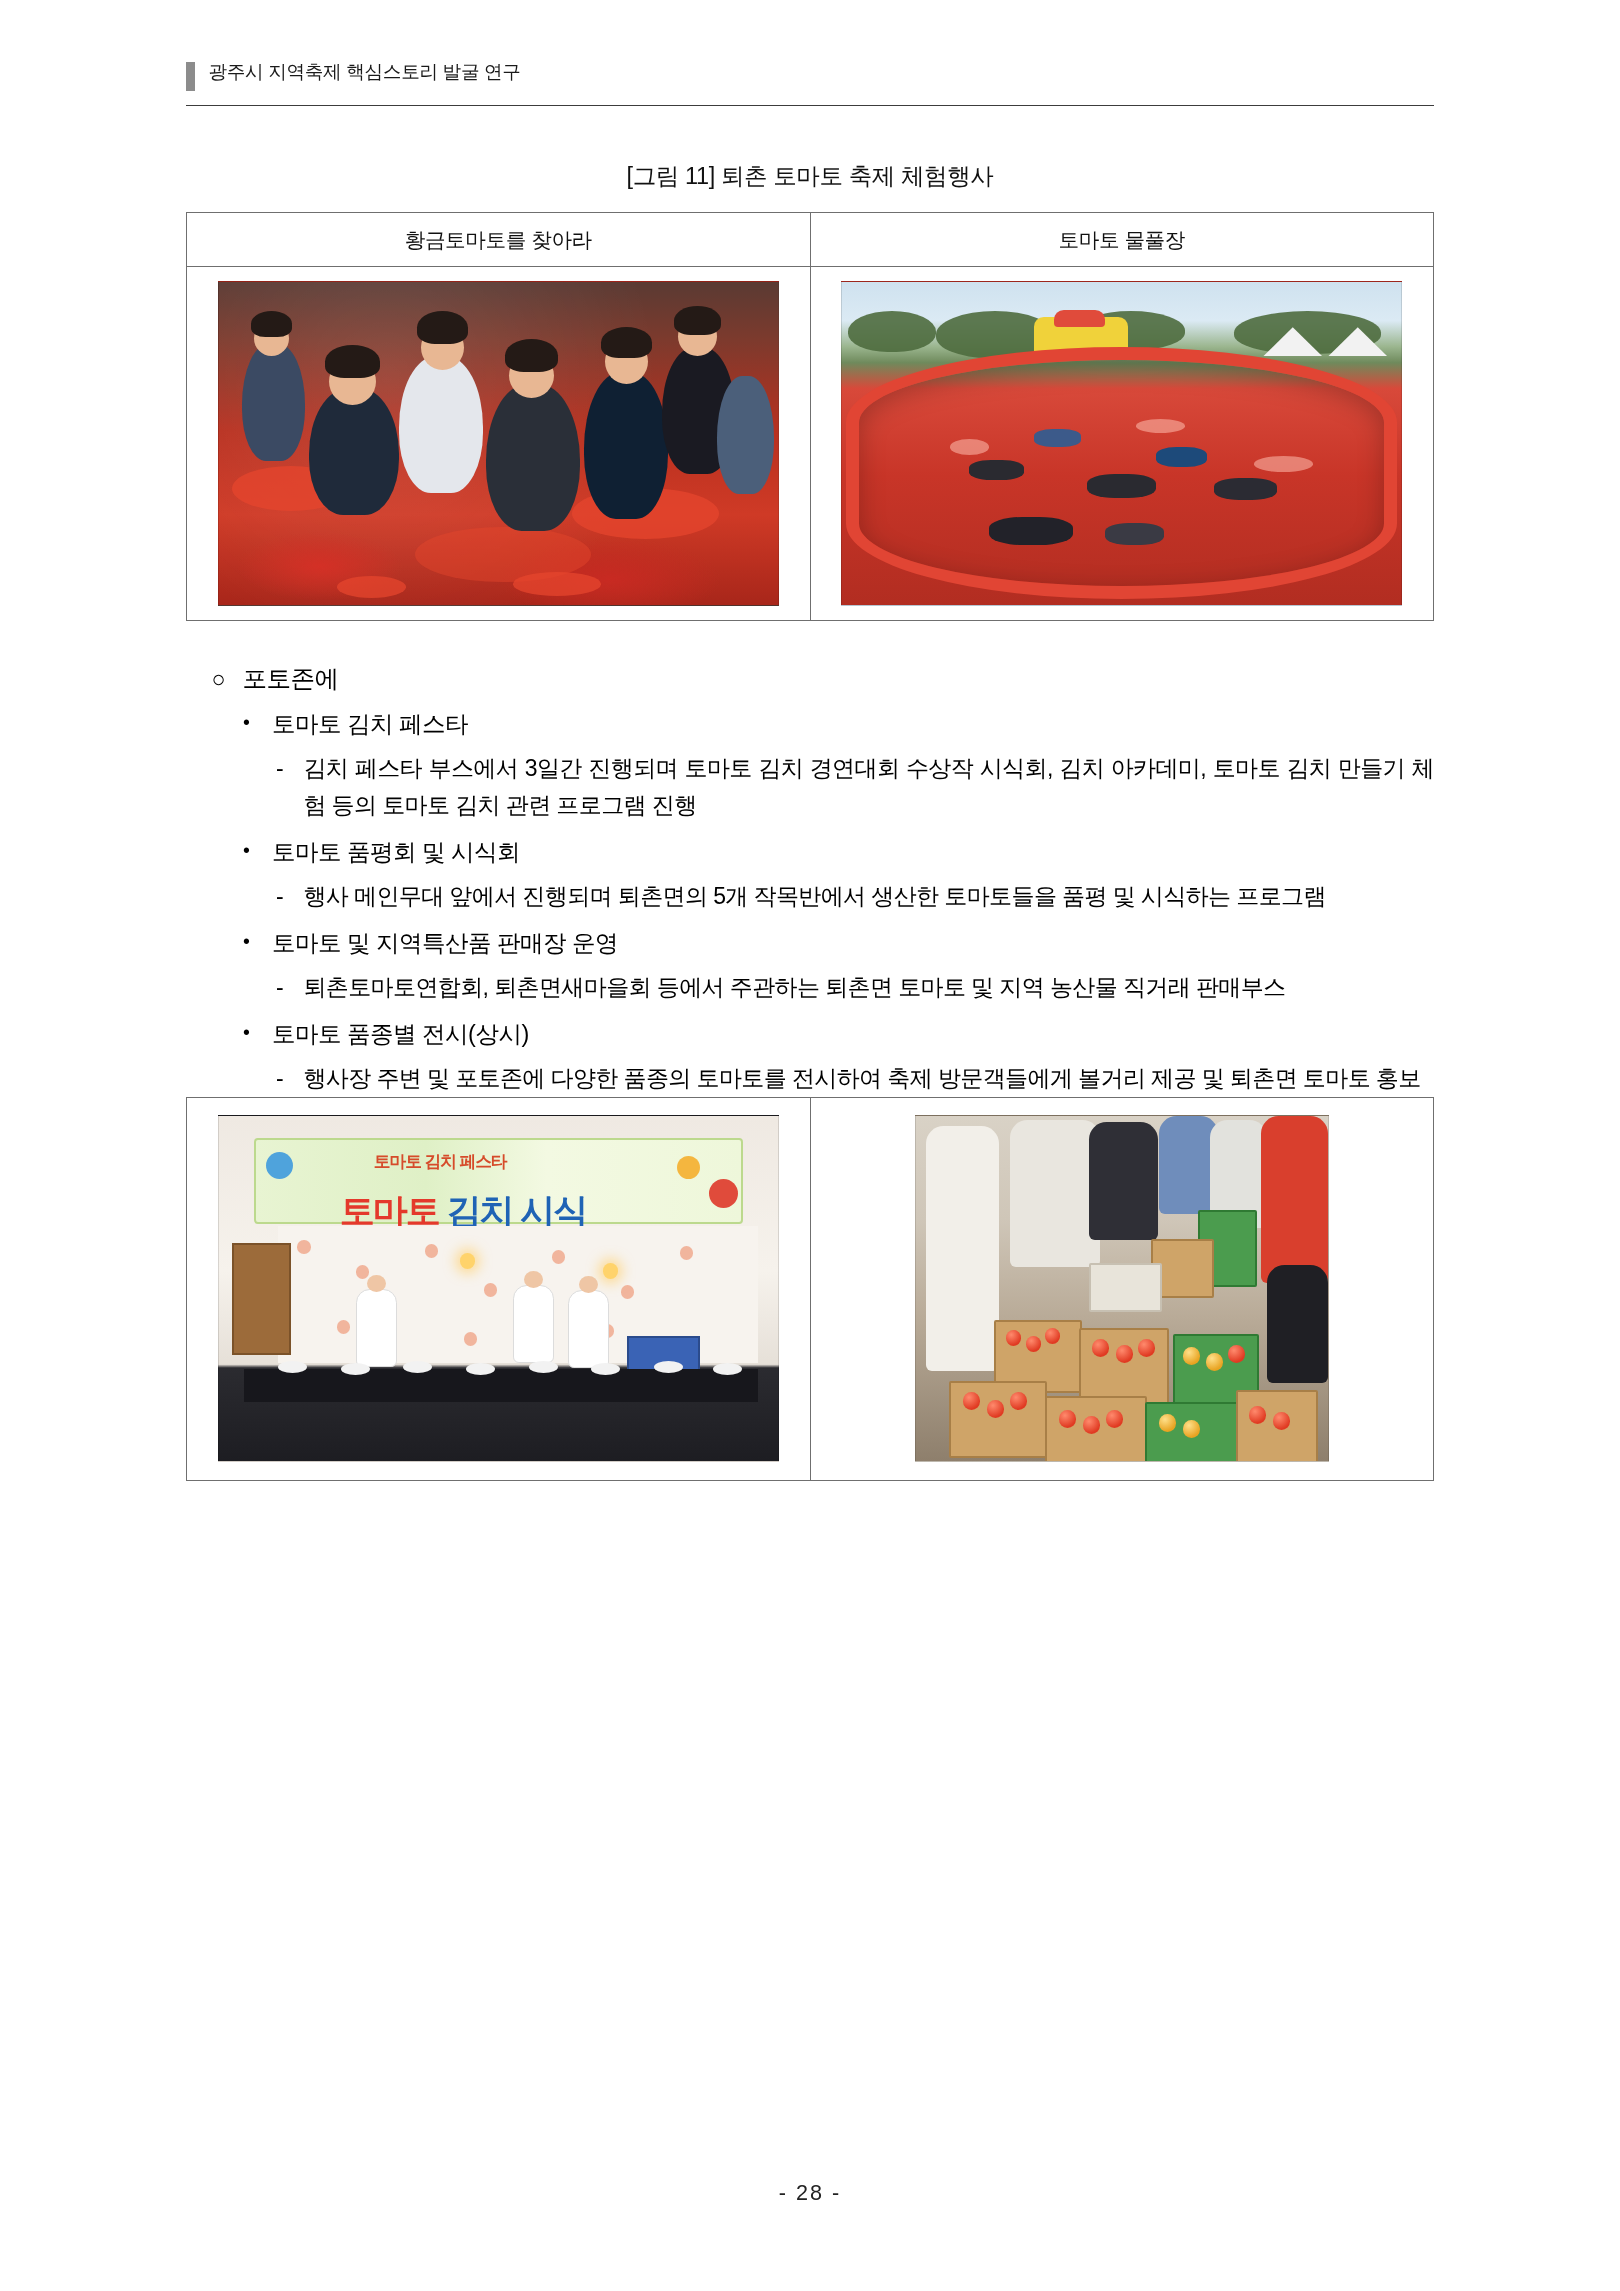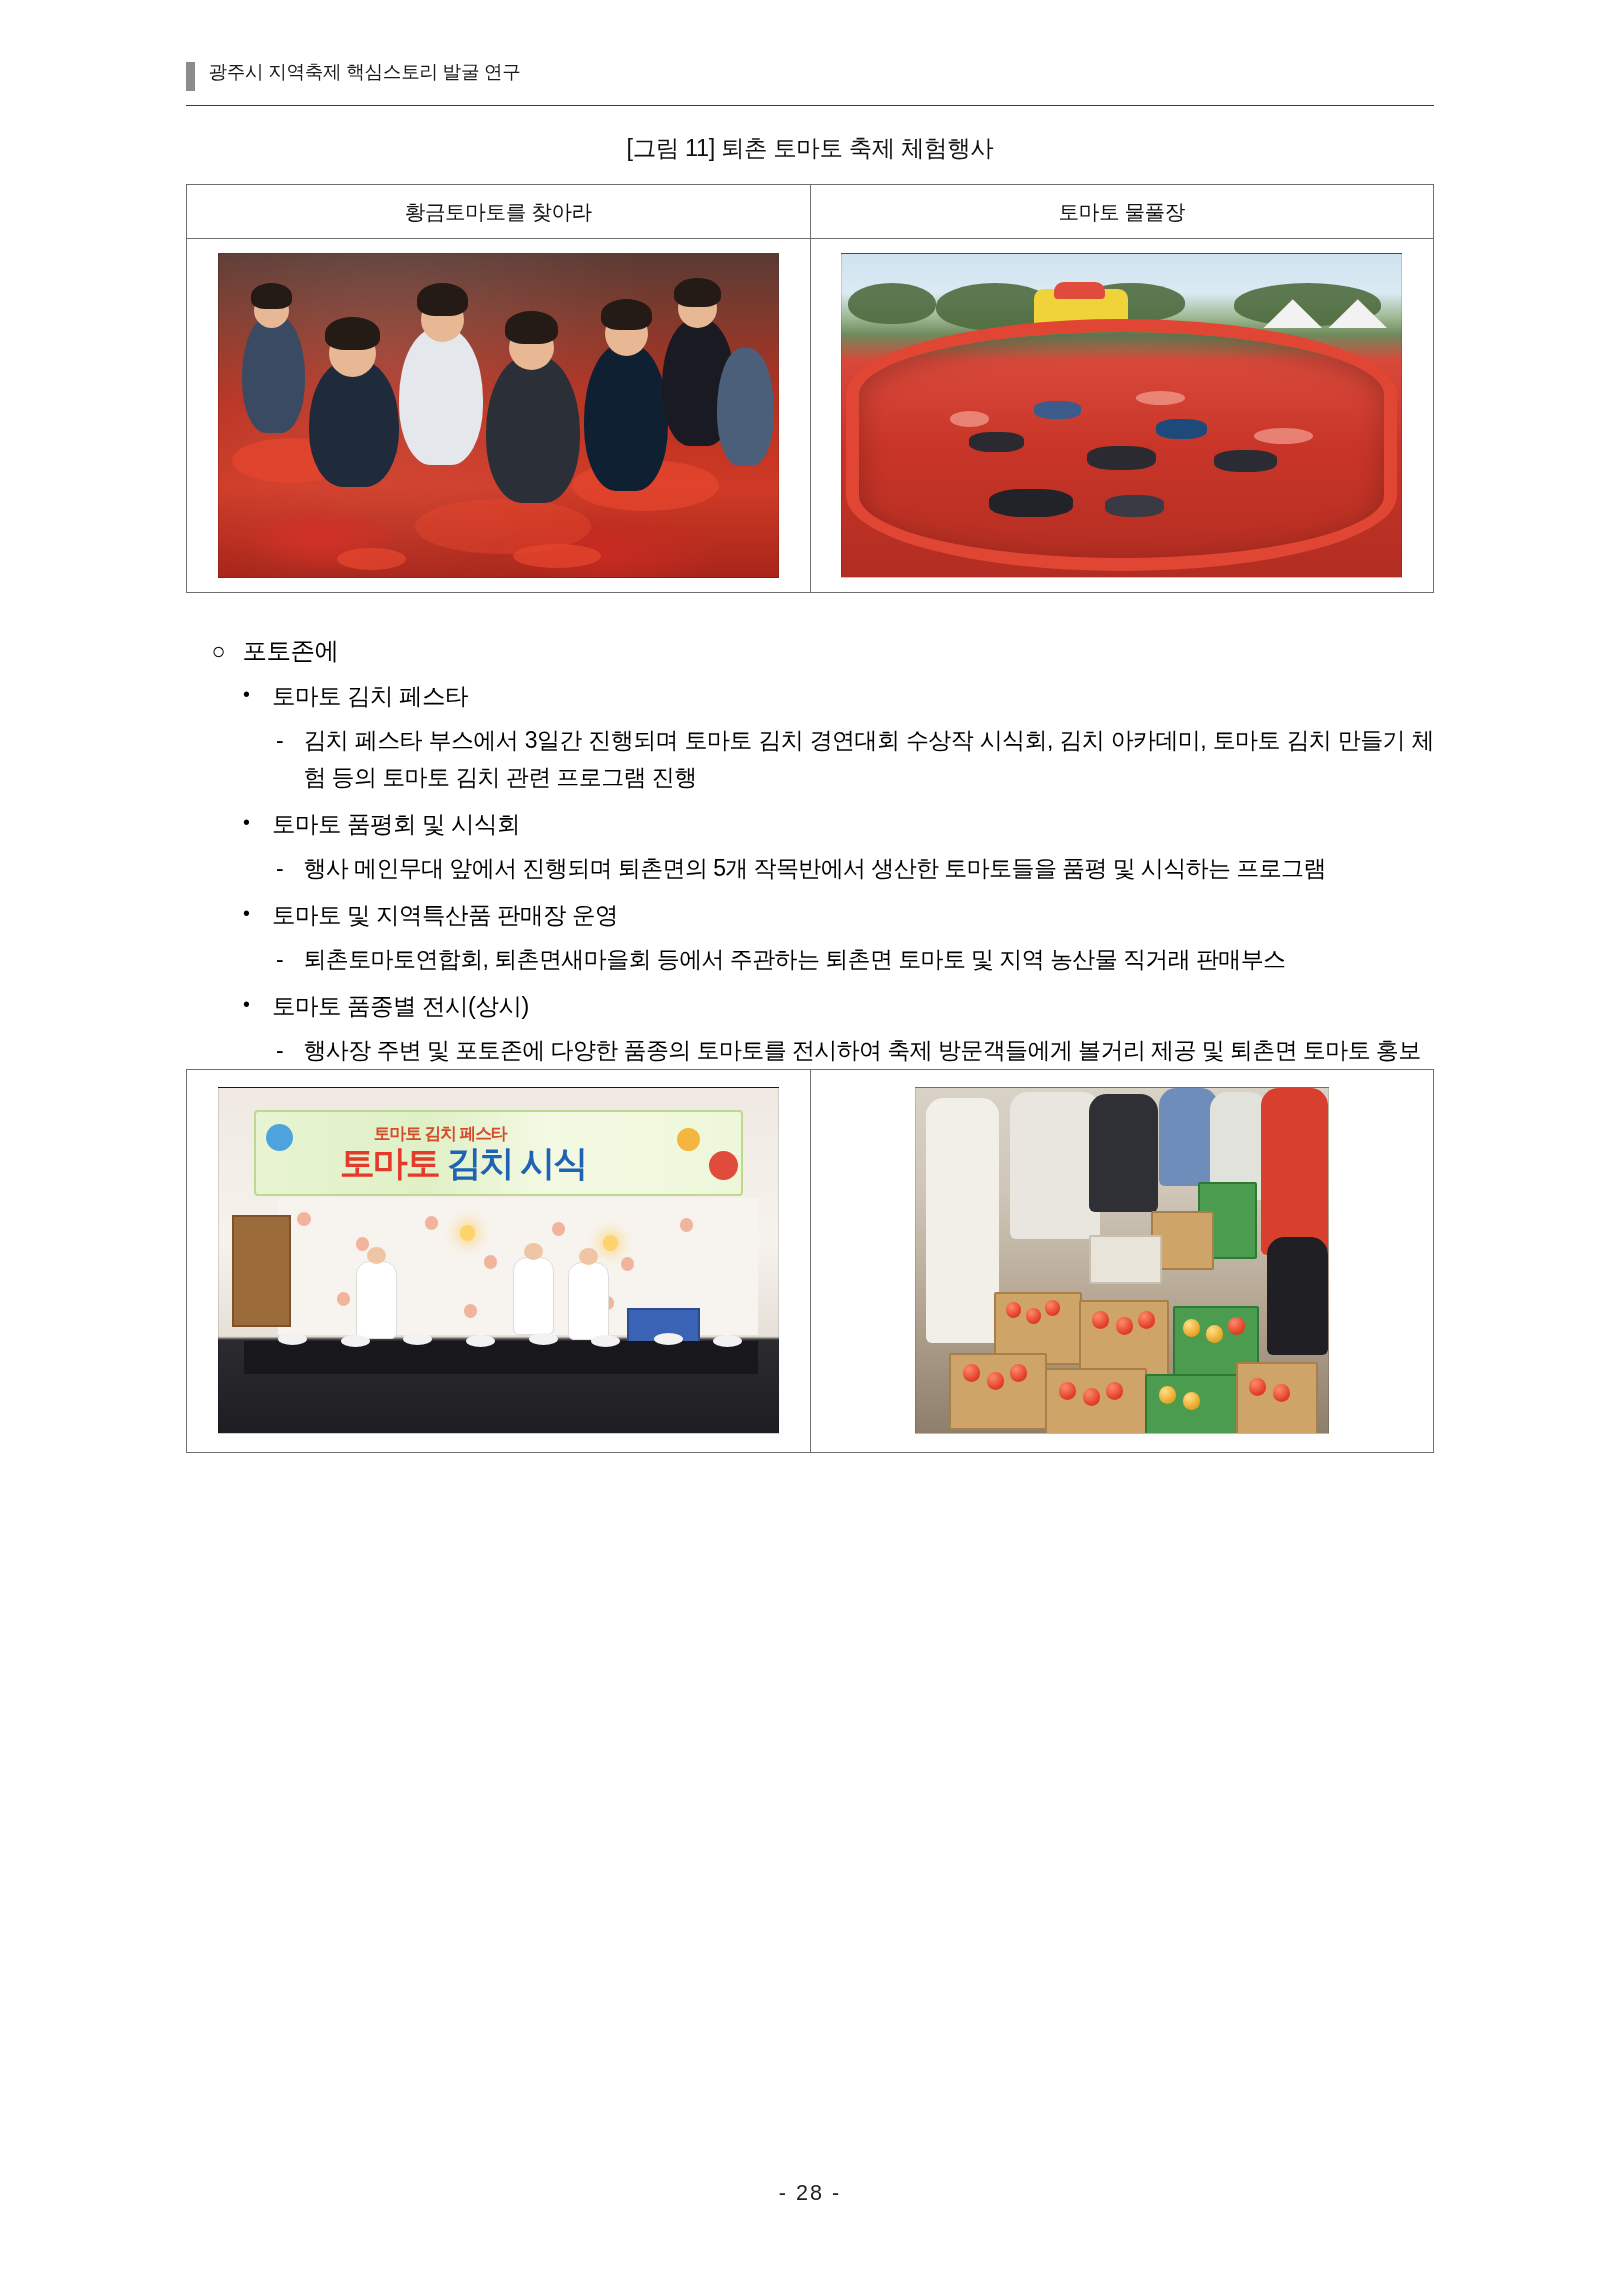--- a/index.html
+++ b/index.html
@@ -47,21 +47,21 @@
     margin-top: 13.7px;
     border-bottom: 1.6px solid #3c3c3c;
     width: 100%;
   }
 
   
   .fig-caption {
     text-align: center;
     font-size: 23.5px;
     letter-spacing: -0.4px;
-    margin-top: 26px;
+    margin-top: 54px;
     margin-bottom: 20.6px;
     color: #111;
   }
 
   
   .fig-table {
     width: 100%;
     border: 1.4px solid #6f6f6f;
     border-collapse: collapse;
     table-layout: fixed;
@@ -176,21 +176,21 @@
     position: absolute; left: 35px; right: 35px; top: 21.6px; height: 82px;
     background: linear-gradient(90deg, #e8f4d2 0%, #dff0c6 35%, #f3f9e2 60%, #eef7da 100%);
     border: 2.9px solid #bcd98d;
     border-radius: 3.9px;
   }
   .ph-kimchi .banner .b-line1 {
     position: absolute; left: 118px; top: 9.8px;
     font-size: 16.7px; font-weight: 700; color: #d64b2a; letter-spacing: -1px;
   }
   .ph-kimchi .banner .b-line2 {
-    position: absolute; left: 84px; top: 28px;
+    position: absolute; left: 84px; top: 48px;
     font-size: 35px; font-weight: 700; letter-spacing: -2px;
     color: #e4392b;
   }
   .ph-kimchi .banner .b-line2 .blue { color: #1f63b5; }
   .ph-kimchi .banner .dot {
     position: absolute; border-radius: 50%;
   }
   .ph-kimchi .wall {
     position: absolute; left: 59px; right: 19.6px; top: 110px; height: 137px;
     background: #f7f3ee;

